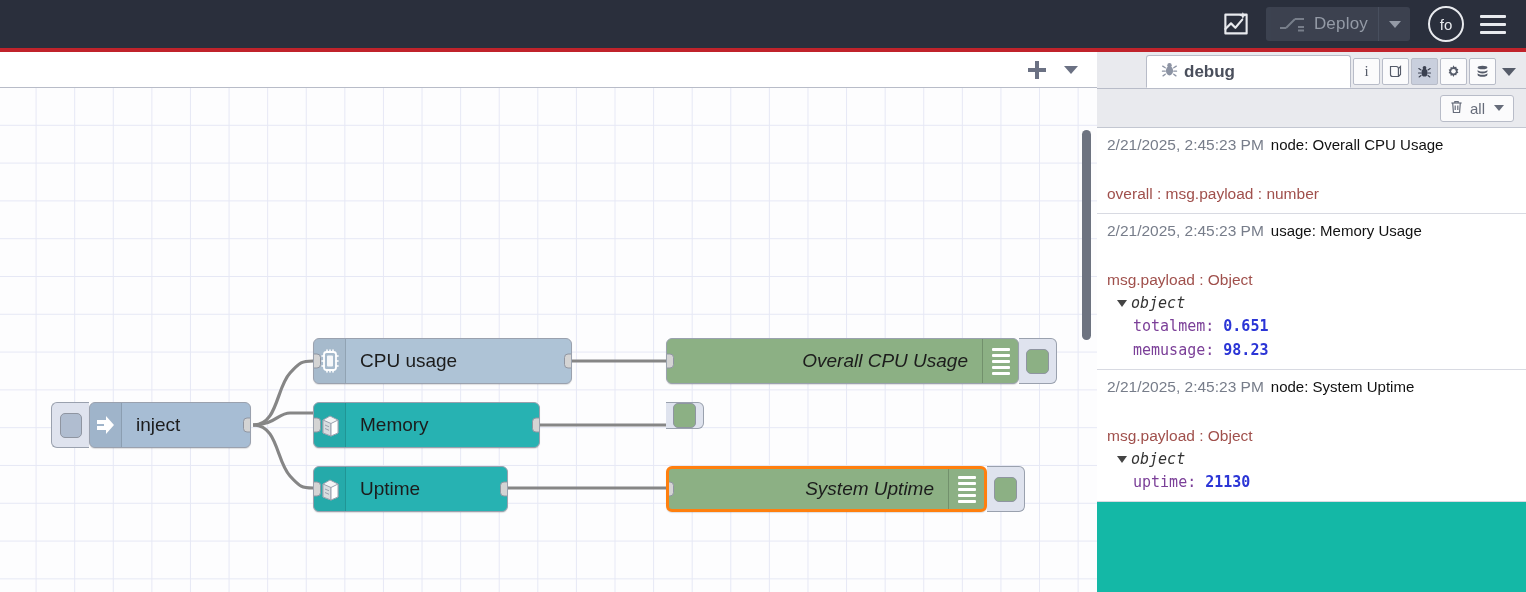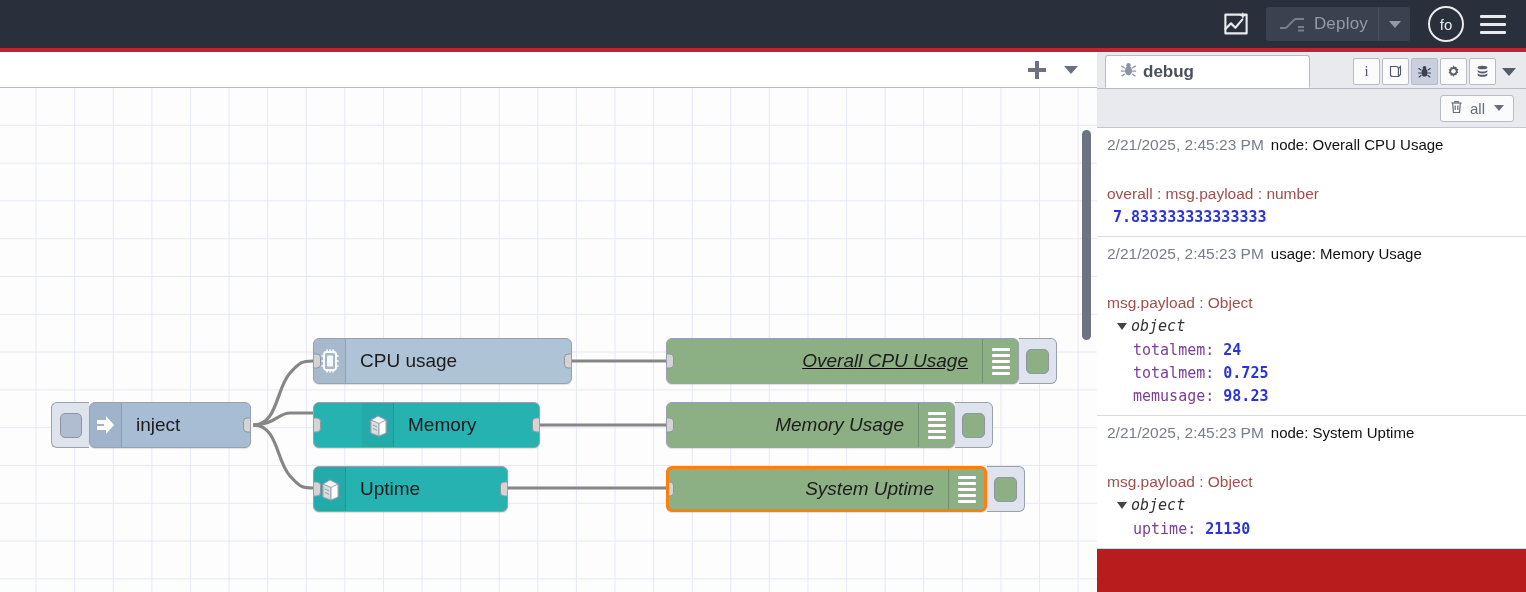--- a/index.html
+++ b/index.html
@@ -125,21 +125,21 @@
   }
   .dbg-lines i { display:block; width:18px; height:3px; background:#fff; border-radius:1px; }
 
   .wire { position: absolute; stroke: #868686; stroke-width: 3.2px; fill: none; }
 
   
   #sidebar { position: absolute; left: 1097px; top: 52px; width: 429px; height: 540px; background: #f3f3f5; }
   #sb-tabrow {
     position: absolute; left: 0; top: 0; width: 429px; height: 37px;
     background: #e9eaee; border-bottom: 1px solid #b8bcc8;
-    display: flex; align-items: flex-end;
+    display: flex; align-items: flex-end; padding-left: 41px;
   }
   #sb-tab {
     margin-left: 8px; height: 33px; min-width: 205px; background: #fff;
     border: 1px solid #b8bcc8; border-bottom: 1px solid #fff; border-radius: 3px 3px 0 0;
     display: flex; align-items: center; gap: 6px; padding: 0 14px; cursor: pointer;
   }
   #sb-tab-label { font-size: 17px; font-weight: bold; color: #4a4f5c; }
   #sb-tools { display: flex; align-items: center; margin-left: auto; padding: 0 6px 3px 0; gap: 2px; }
   .sb-tool {
     width: 27px; height: 27px; border: 1px solid #b8bcc8; background: #fbfbfc;
@@ -155,21 +155,21 @@
     display: flex; align-items: center; justify-content: flex-end; gap: 8px; padding-right: 12px;
   }
   .pill {
     display: flex; align-items: center; gap: 7px; height: 27px; padding: 0 9px;
     background: #fbfbfc; border: 1px solid #b8bcc8; border-radius: 3px;
     color: #666c7a; font-size: 15px; cursor: pointer;
   }
   .pill .caret-sm { width:0;height:0;border-left:5px solid transparent;border-right:5px solid transparent;border-top:6px solid #666c7a; margin-left:2px;}
 
   
-  #dbg-list { position: absolute; left: 0; top: 76px; width: 429px; height: 464px; background: #b91c1c; overflow: hidden; }
+  #dbg-list { position: absolute; left: 0; top: 76px; width: 429px; height: 464px; background: #14b8a6; overflow: hidden; }
   .dbg-msg {
     background: #fff; border-bottom: 1px solid #d8dae2;
     padding: 5px 8px 7px 10px;
     font-size: 15.5px; line-height: 1.55;
   }
   .dbg-head { white-space: nowrap; }
   .dbg-time { color: #777d8a; }
   .dbg-node { color: #111; font-size: 15px; margin-left: 7px; }
   .dbg-topic { color: #a0504c; margin-top: 25px; }
   .dbg-value {
@@ -285,21 +285,21 @@
             </g>
           </svg>
         </div>
         <div class="node-label">CPU usage</div>
         <span class="port in"></span>
         <span class="port out"></span>
       </div>
     </div>
 
     <div class="node" style="left:313px; top:314px;">
-      <div class="node-body" style="background:#27b2b2; height:46px; width:227px;padding-left:48px;">
+      <div class="node-body" style="background:#27b2b2; height:46px; width:227px;">
         <div class="node-icon-box">
           <svg width="26" height="26" viewBox="0 0 26 26">
             <path d="M6 8 L13 4 L21 8 L21 21 L14 24 L6 21 Z" fill="#f2f4f5" stroke="#9aa1ae" stroke-width="1"></path>
             <path d="M6 8 L14 11.5 L14 24 L6 21 Z" fill="#d8dde0" stroke="#9aa1ae" stroke-width="1"></path>
             <path d="M14 11.5 L21 8 L21 21 L14 24 Z" fill="#ffffff" stroke="#9aa1ae" stroke-width="1"></path>
             <g stroke="#9aa1ae" stroke-width="1">
                 <line x1="8" y1="13" x2="12" y2="14.8"></line>
                 <line x1="8" y1="16.5" x2="12" y2="18.3"></line>
               </g>
           </svg>
@@ -323,48 +323,37 @@
               </g>
           </svg>
         </div>
         <div class="node-label">Uptime</div>
         <span class="port in"></span>
         <span class="port out"></span>
       </div>
     </div>
 
     <div class="node" style="left:666px; top:250px;">
-      <div class="node-body" style="background:#8cb084; height:46px; width:353px;text-decoration:underline;">
+      <div class="node-body" style="background:#8cb084; height:46px; width:353px;">
         <div class="node-label italic right" style="flex:1;">Overall CPU Usage</div>
         <div class="dbg-lines">
           <i></i>
             <i></i>
             <i></i>
             <i></i>
             <i></i>
         </div>
         <span class="port in"></span>
       </div>
       <div class="dbg-btn">
         <span class="dbg-btn-inner"></span>
       </div>
     </div>
 
     <div class="node" style="left:666px; top:314px;">
-      <div class="node-body" style="background:#8cb084; height:46px; width:289px;">
-        <div class="node-label italic right" style="flex:1;">Memory Usage</div>
-        <div class="dbg-lines">
-          <i></i>
-            <i></i>
-            <i></i>
-            <i></i>
-            <i></i>
-        </div>
-        <span class="port in"></span>
-      </div>
       <div class="dbg-btn">
         <span class="dbg-btn-inner"></span>
       </div>
     </div>
 
     <div class="node" style="left:666px; top:378px;">
       <div class="node-body" style="background:#8cb084; height:46px; width:321px; border:3px solid #ff7f0e;">
         <div class="node-label italic right" style="flex:1;text-align:center;">System Uptime</div>
         <div class="dbg-lines">
           <i></i>
@@ -463,36 +452,32 @@
     </div>
   </div>
 
   <div id="dbg-list">
 
     <div class="dbg-msg">
       <div class="dbg-head">
         <span class="dbg-time">2/21/2025, 2:45:23 PM</span><span class="dbg-node">node: Overall CPU Usage</span>
       </div>
       <div class="dbg-topic">overall : msg.payload : number</div>
-      <div class="dbg-value">7.833333333333333</div>
     </div>
 
     <div class="dbg-msg">
       <div class="dbg-head">
         <span class="dbg-time">2/21/2025, 2:45:23 PM</span><span class="dbg-node">usage: Memory Usage</span>
       </div>
       <div class="dbg-topic">msg.payload : Object</div>
       <div class="dbg-obj-row">
         <span class="tri"></span><span class="dbg-obj-toggle">object</span>
       </div>
       <div class="dbg-obj-row" style="padding-left:26px;">
-        <span class="dbg-key">totalmem</span><span class="dbg-key">: </span><span class="dbg-num">24</span>
-      </div>
-      <div class="dbg-obj-row" style="padding-left:26px;">
-        <span class="dbg-key">totalmem</span><span class="dbg-key">: </span><span class="dbg-num">0.725</span>
+        <span class="dbg-key">totalmem</span><span class="dbg-key">: </span><span class="dbg-num">0.651</span>
       </div>
       <div class="dbg-obj-row" style="padding-left:26px;">
         <span class="dbg-key">memusage</span><span class="dbg-key">: </span><span class="dbg-num">98.23</span>
       </div>
     </div>
 
     <div class="dbg-msg">
       <div class="dbg-head">
         <span class="dbg-time">2/21/2025, 2:45:23 PM</span><span class="dbg-node">node: System Uptime</span>
       </div>

